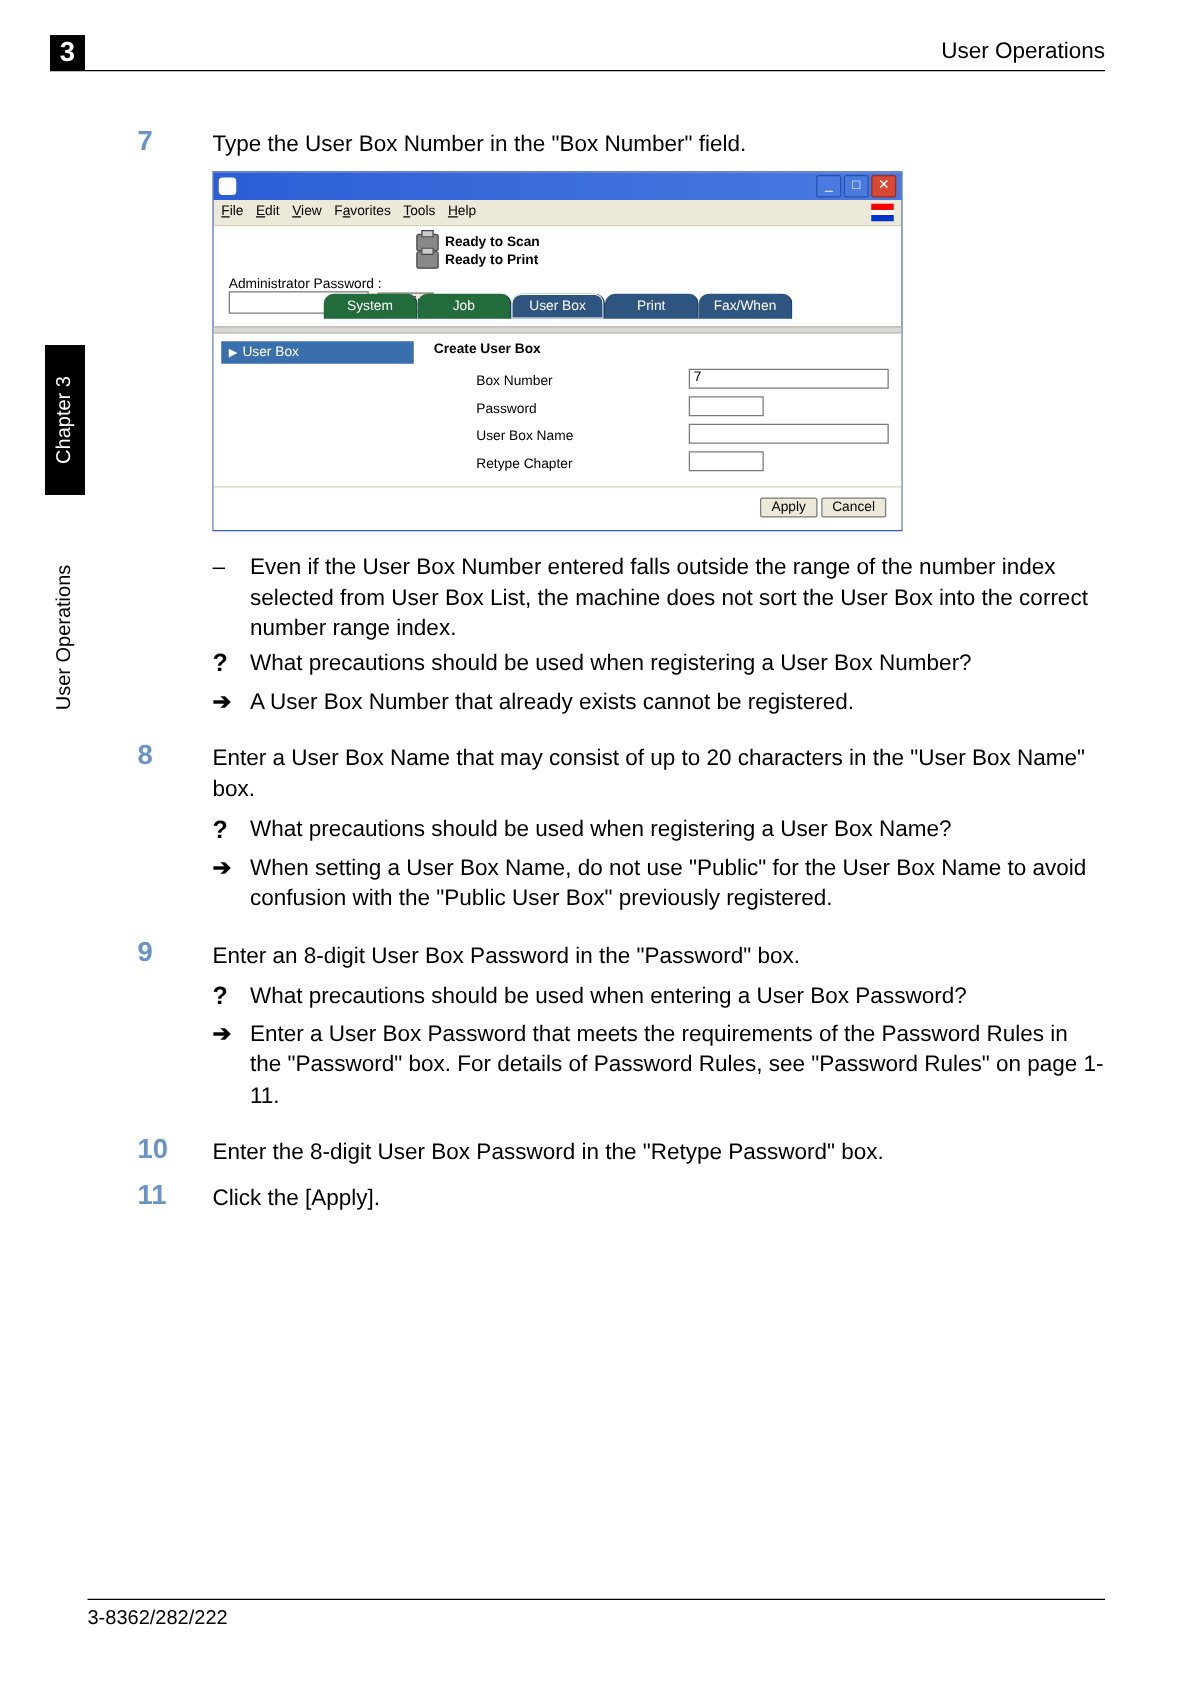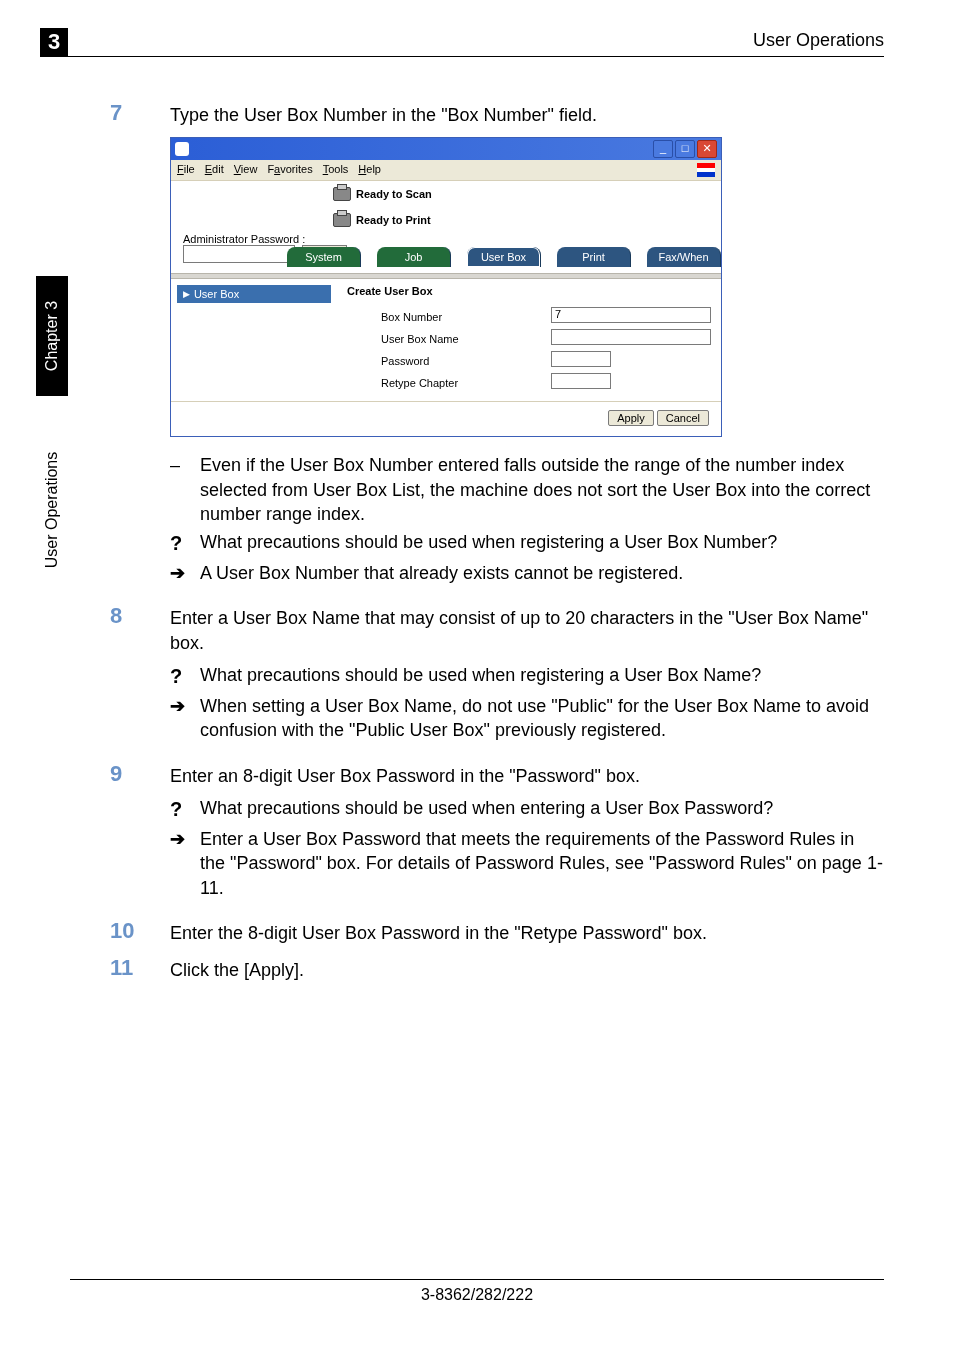--- a/index.html
+++ b/index.html
@@ -191,21 +191,21 @@
   }
   .status-row {
     display: flex;
     align-items: center;
     padding: 6px 12px 2px 12px;
   }
   .status-icons {
     margin-left: 150px;
     display: flex;
     flex-direction: column;
-    gap: 12px;
+    gap: 0;
   }
   .status-line {
     display: flex;
     align-items: center;
     gap: 5px;
   }
   .printer-icon {
     width: 16px;
     height: 12px;
     background: #888;
@@ -242,22 +242,22 @@
   }
   .login-btn {
     border: 1px solid #7a7a7a;
     background: #ece9d8;
     font-size: 11px;
     padding: 1px 6px;
     margin-left: 4px;
   }
   .tabs-row {
     display: flex;
-    gap: 16px;
-    margin-left: 116px;
+    gap: 0;
+    margin-left: 88px;
     margin-top: -22px;
     margin-bottom: 6px;
   }
   .tab {
     width: 74px;
     height: 20px;
     display: flex;
     align-items: center;
     justify-content: center;
     color: #fff;
@@ -342,21 +342,21 @@
   }
 
   .footer {
     position: absolute;
     bottom: 48px;
     left: 70px;
     right: 70px;
     border-top: 1px solid #000;
     padding-top: 6px;
     display: flex;
-    justify-content: center;
+    justify-content: flex-start;
     font-size: 16px;
   }
 </style>
 </head>
 <body>
 
 <div class="page">
 
   <div class="chapter-tab">3</div>
   <div class="header-line"></div>
@@ -428,26 +428,26 @@
           <div class="side-panel">
             <div class="side-head">User Box</div>
           </div>
           <div class="main-panel">
             <div class="panel-title">Create User Box</div>
             <div class="field-row">
               <div class="field-label">Box Number</div>
               <div class="field-input wide">7</div>
             </div>
             <div class="field-row">
+              <div class="field-label">Password</div>
+              <div class="field-input small"></div>
+            </div>
+            <div class="field-row">
               <div class="field-label">User Box Name</div>
               <div class="field-input wide"></div>
-            </div>
-            <div class="field-row">
-              <div class="field-label">Password</div>
-              <div class="field-input small"></div>
             </div>
             <div class="field-row">
               <div class="field-label">Retype Chapter</div>
               <div class="field-input small"></div>
             </div>
           </div>
         </div>
         <div class="btn-row">
           <div class="btn">Apply</div>
           <div class="btn">Cancel</div>

